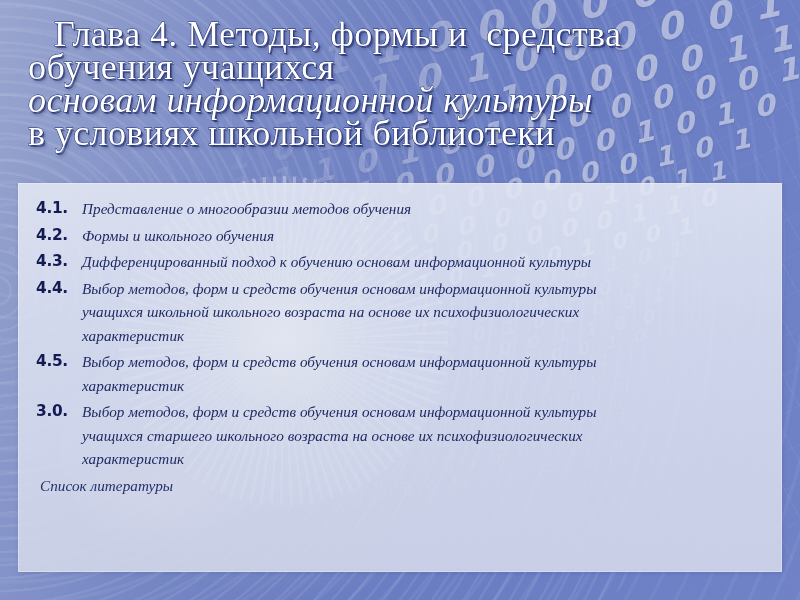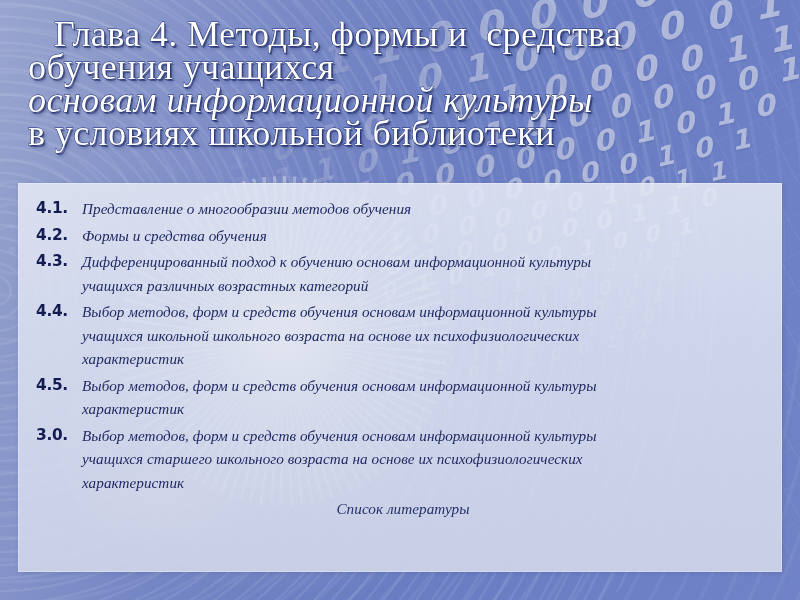--- a/index.html
+++ b/index.html
@@ -231,21 +231,21 @@
     font-family: "DejaVu Sans", "Liberation Sans", sans-serif;
     font-weight: 700;
     font-size: 15.4px;
     color: #121b52;
     letter-spacing: -.3px;
   }
   .item .body { display: block; font-style: italic; }
   .item .ln { display: block; }
   .item .ln + .ln { text-indent: 0; }
   .item.plain { padding-left: 8px; }
-  .item.plain .body { color: #23306a; text-align: center; }
+  .item.plain .body { color: #23306a; }
 </style>
 </head>
 <body>
 
 <div class="slide">
 
   <div class="bg-base"></div>
   <div class="bg-arcs2"></div>
   <div class="bg-arcs"></div>
   <div class="bg-circuit"></div>
@@ -290,29 +290,28 @@
       <div class="item">
         <span class="num">4.1.</span>
         <span class="body">
           <span class="ln">Представление о многообразии методов обучения</span>
         </span>
       </div>
 
       <div class="item">
         <span class="num">4.2.</span>
         <span class="body">
-          <span class="ln">Формы и средства обучения</span>
+          <span class="ln">Формы и школьного обучения</span>
         </span>
       </div>
 
       <div class="item">
         <span class="num">4.3.</span>
         <span class="body">
           <span class="ln">Дифференцированный подход к обучению основам информационной культуры</span>
-          <span class="ln">  учащихся различных возрастных категорий</span>
         </span>
       </div>
 
       <div class="item">
         <span class="num">4.4.</span>
         <span class="body">
           <span class="ln">Выбор методов, форм и средств обучения основам информационной культуры</span>
           <span class="ln">  учащихся школьной школьного возраста  на основе их  психофизиологических</span>
           <span class="ln">характеристик</span>
         </span>

